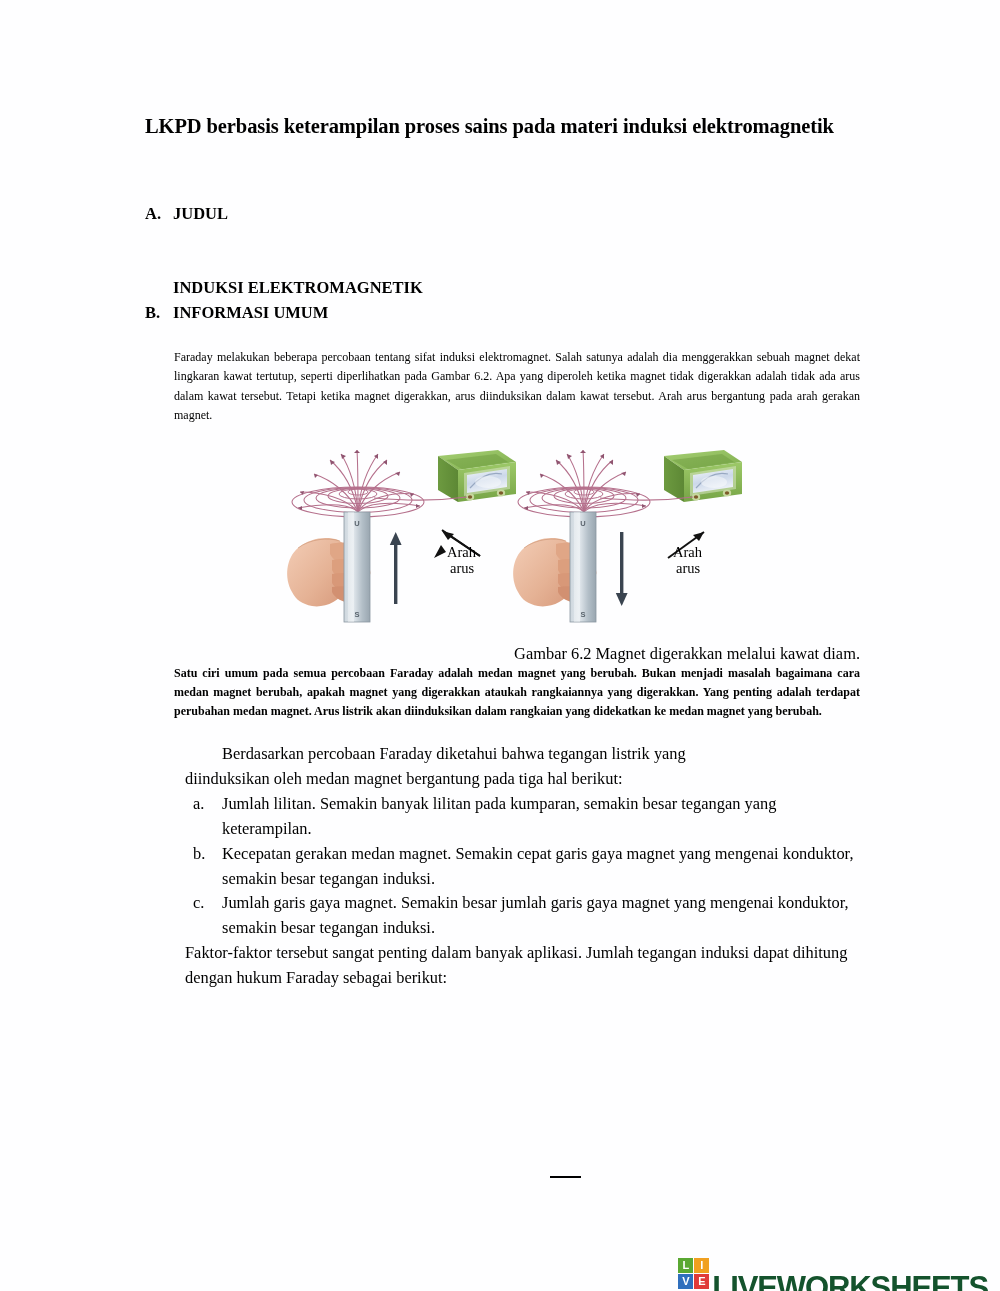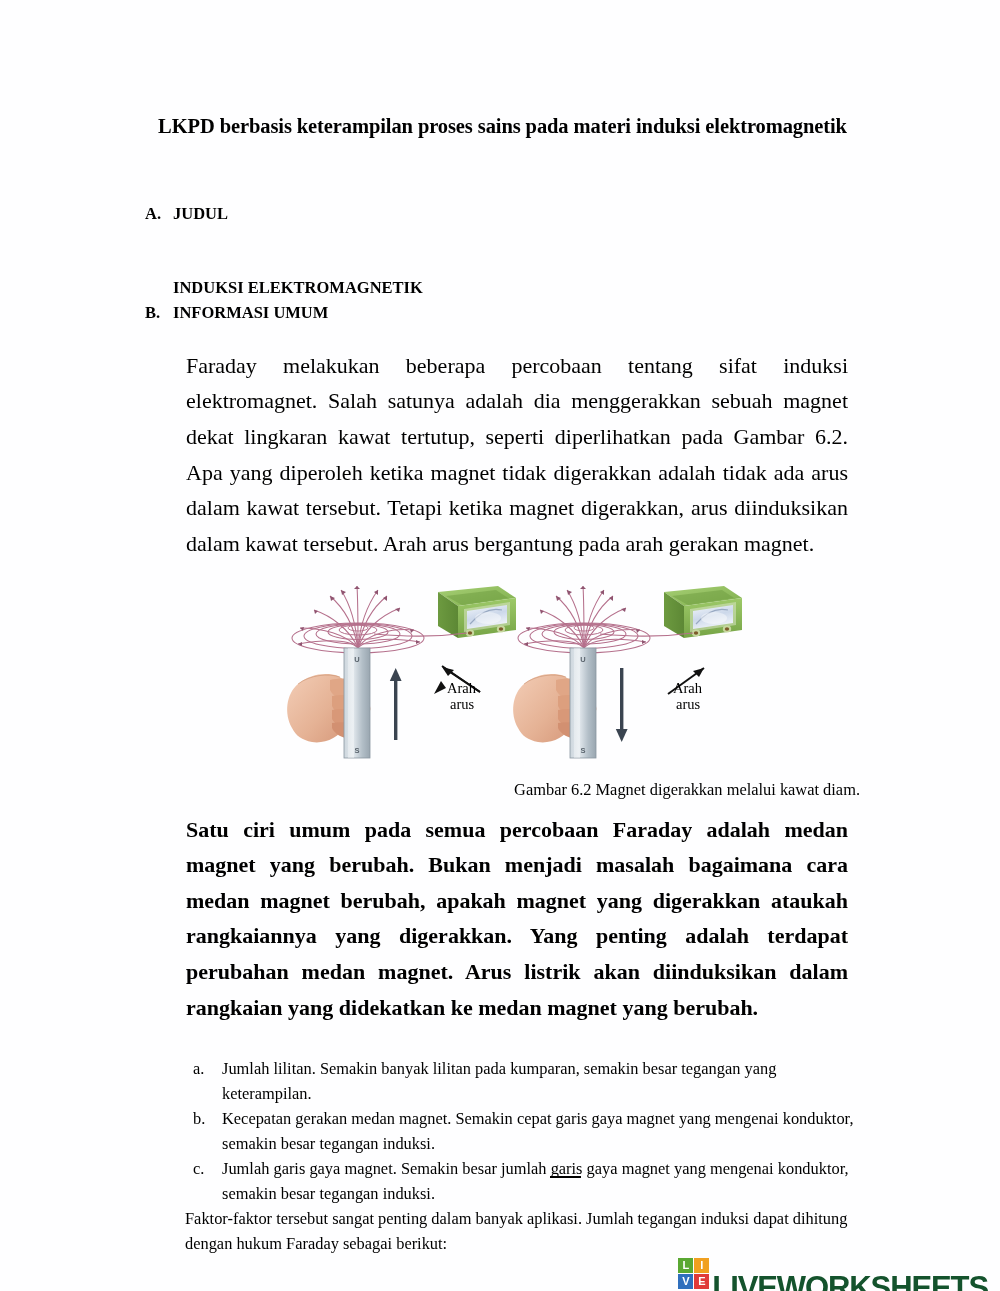--- a/index.html
+++ b/index.html
@@ -24,21 +24,21 @@
     position: absolute;
     left: 145px;
     top: 0;
     width: 715px;
   }
 
   
   .doc-title {
     font-size: 20.5px;
     font-weight: bold;
-    text-align: center;
+    text-align: left;
     line-height: 1.42;
     margin-top: 112px;
     letter-spacing: -0.1px;
   }
 
   
   .section-block { margin-top: 0; }
   .sec-row {
     display: flex;
     align-items: flex-start;
@@ -57,23 +57,23 @@
   }
 
   
   .body-col {
     padding-left: 29px;
     padding-right: 0;
   }
   p.just {
     text-align: justify;
     text-justify: inter-word;
-    font-size: 22px;
+    font-size: 12px;
     line-height: 1.62;
-    margin: 12px;
+    margin: 0;
   }
   p.just.first { margin-top: 22px; }
 
   
   .figure-wrap {
     margin-top: 14px;
     height: 190px;
     position: relative;
   }
   .fig-svg { display: block; margin: 0 auto; }
@@ -328,20 +328,21 @@
           </g>
         </svg>
       </div>
 
       <div class="fig-caption">Gambar 6.2 Magnet digerakkan melalui kawat diam.</div>
 
       <p class="just para2">Satu ciri umum pada semua percobaan Faraday adalah medan magnet yang berubah. Bukan menjadi masalah bagaimana  cara medan magnet berubah, apakah magnet yang digerakkan ataukah rangkaiannya yang digerakkan. Yang penting adalah terdapat perubahan medan magnet. Arus listrik akan diinduksikan dalam rangkaian yang didekatkan ke medan magnet yang berubah.</p>
 
       <div style="height:20px"></div>
 
+      <p class="list-intro"><span>Berdasarkan percobaan Faraday diketahui bahwa tegangan listrik yang</span><span class="cont">diinduksikan oleh medan magnet bergantung pada tiga hal berikut:</span></p>
 
       <ol class="abc">
         <li>
           <span class="mk">a.</span>
           <span class="tx">Jumlah lilitan. Semakin banyak lilitan pada kumparan, semakin besar tegangan yang keterampilan.</span>
         </li>
         <li>
           <span class="mk">b.</span>
           <span class="tx">Kecepatan gerakan medan magnet. Semakin cepat garis gaya magnet yang mengenai konduktor, semakin besar tegangan induksi.</span>
         </li>

